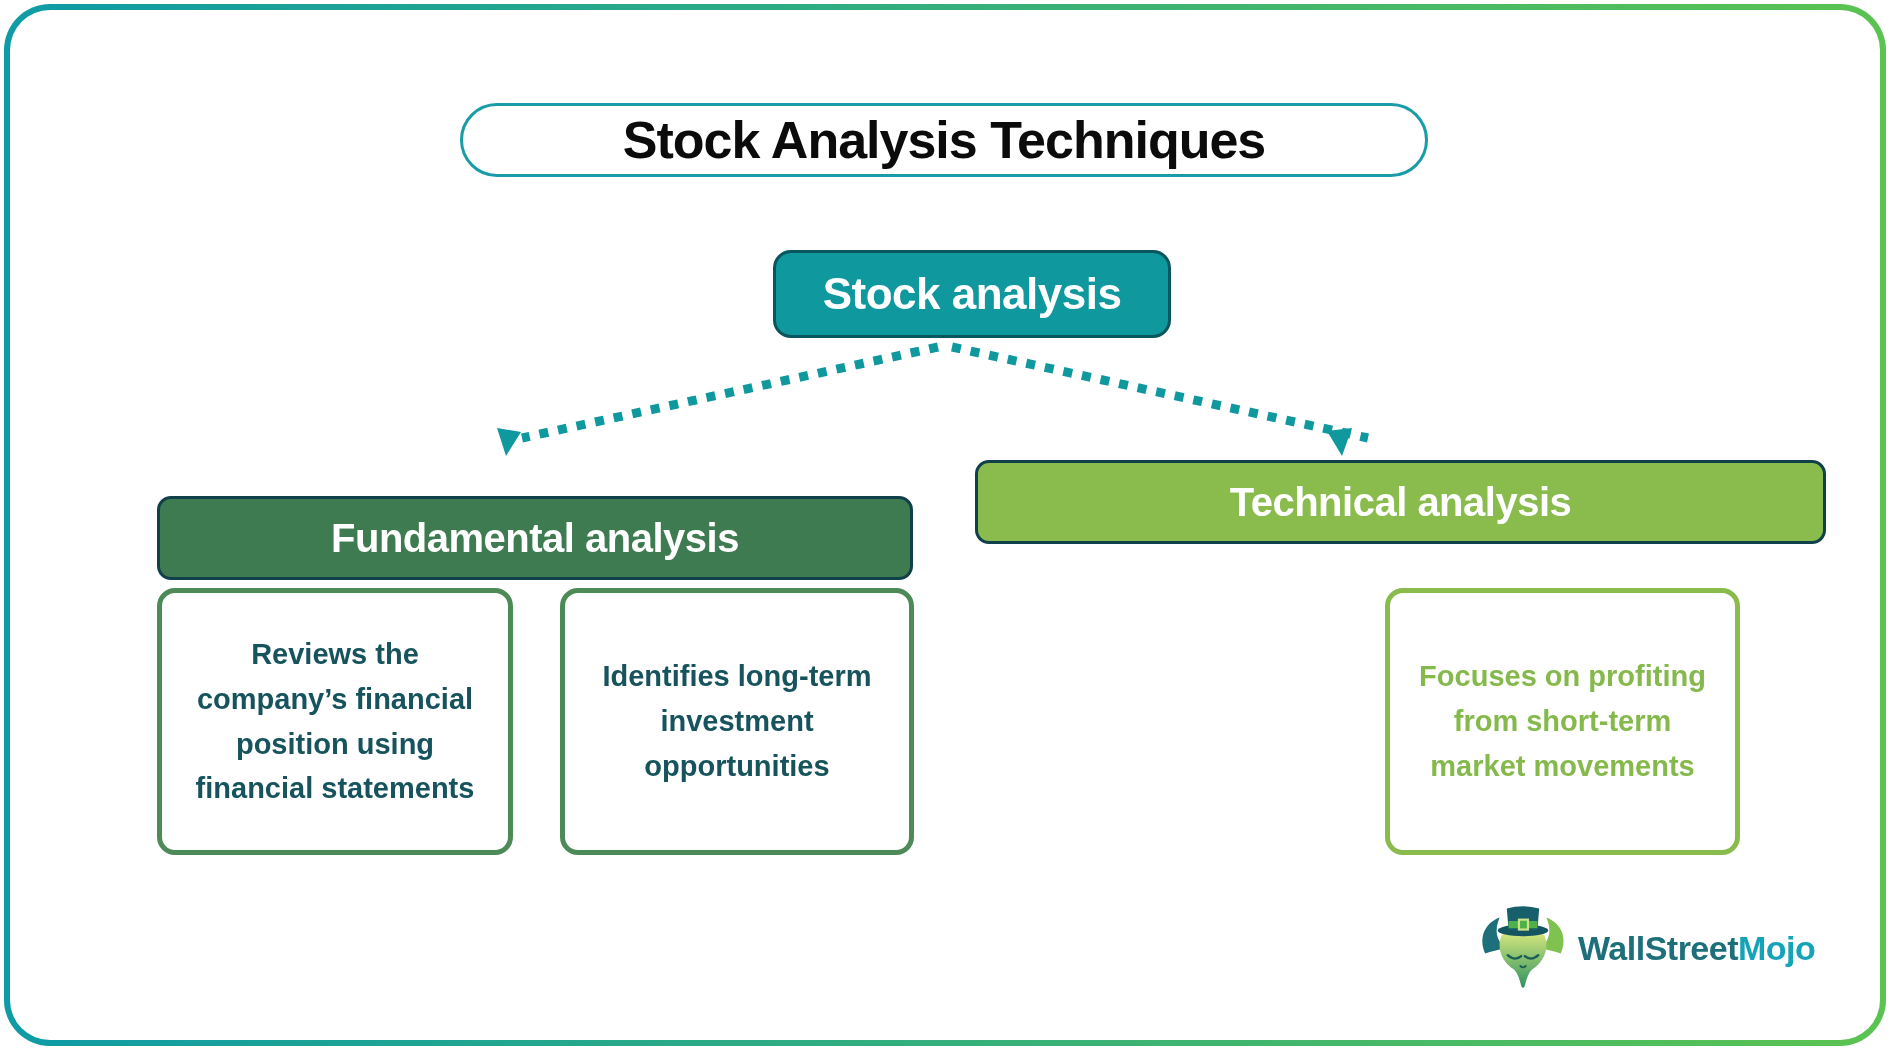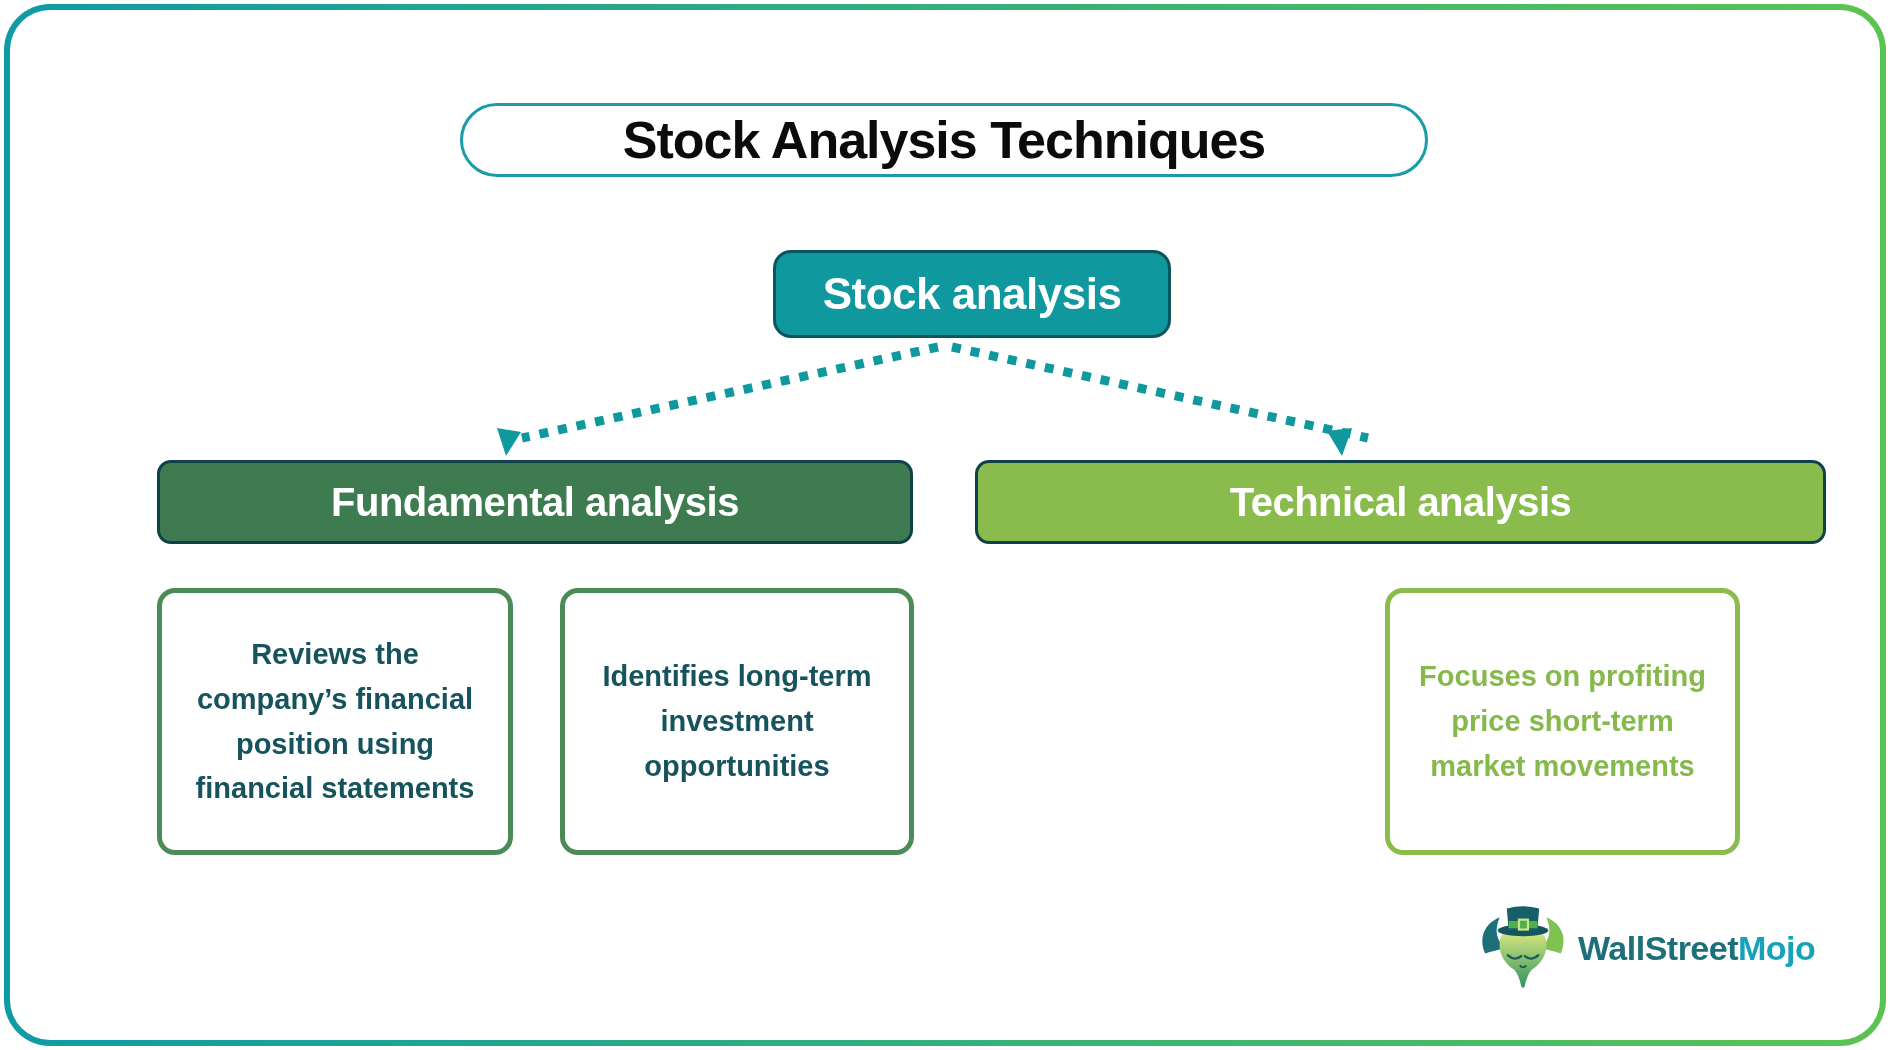--- a/index.html
+++ b/index.html
@@ -58,21 +58,21 @@
   .arrowhead { fill: var(--teal); }
   
   .branch-box {
     position: absolute; top: 460px; height: 84px;
     border: 3px solid var(--node_border);
     border-radius: 14px;
     display: flex; align-items: center; justify-content: center;
     font-size: 40px; font-weight: 800; color: #ffffff;
     letter-spacing: -0.5px;
   }
-  .branch-fundamental { left: 157px; width: 756px; background: var(--dark_green); }
+  .branch-fundamental { left: 157px; width: 756px; background: var(--dark_green); margin-top: 36px; }
   .branch-technical  { left: 975px; width: 851px; background: var(--light_green); }
   
   .desc-card {
     position: absolute; top: 588px; height: 267px;
     background: #ffffff;
     border-radius: 18px;
     display: flex; align-items: center; justify-content: center;
     text-align: center;
     font-size: 29px; font-weight: 700; line-height: 1.55;
     padding: 14px 24px;
@@ -130,21 +130,21 @@
   <div class="desc-card desc-teal desc-1">
     <span>Reviews the company’s financial position using financial statements</span>
   </div>
 
   <div class="desc-card desc-teal desc-2">
     <span>Identifies long-term investment opportunities</span>
   </div>
 
 
   <div class="desc-card desc-green desc-4">
-    <span>Focuses on profiting price short-term market movements</span>
+    <span>Focuses on profiting from short-term market movements</span>
   </div>
 
   <div class="logo">
     <svg viewBox="0 0 100 100" width="90" height="96">
       <defs>
         <linearGradient id="faceG" x1="0" y1="0" x2="0" y2="1">
           <stop offset="0" stop-color="#D9E97E"></stop>
           <stop offset="1" stop-color="#2F9160"></stop>
         </linearGradient>
       </defs>

